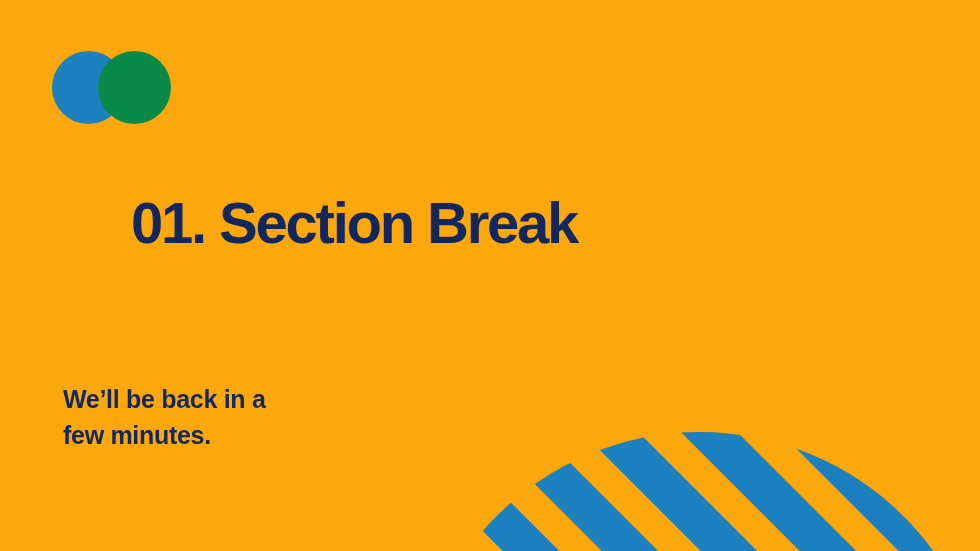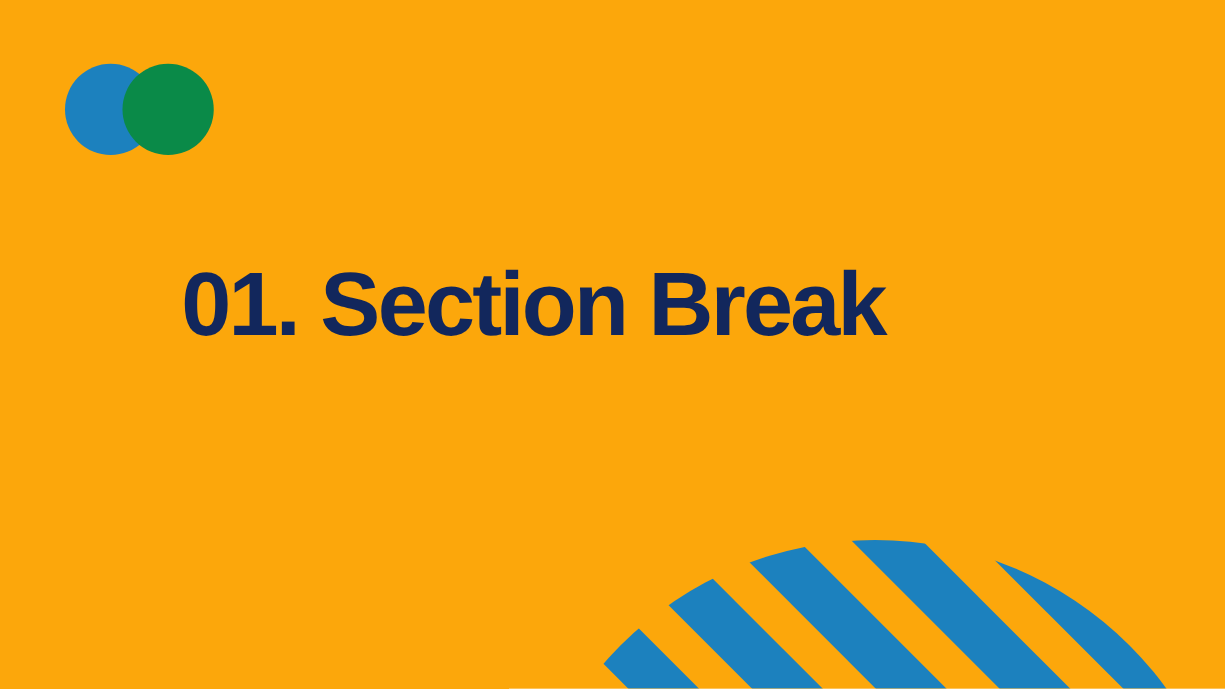--- a/index.html
+++ b/index.html
@@ -59,24 +59,24 @@
     width: 980px;
     height: 551px;
     pointer-events: none;
   }
 
   
   .title {
     position: absolute;
     left: 131px;
     top: 194px;
-    margin: 14px;
+    margin: 0;
     color: #12275C;
     font-family: "Liberation Sans", sans-serif;
-    font-size: 72px;
+    font-size: 58px;
     font-weight: bold;
     letter-spacing: -2.2px;
     line-height: 1.0;
     white-space: nowrap;
   }
 
   .subtitle {
     position: absolute;
     left: 63px;
     top: 382px;
@@ -96,20 +96,22 @@
 
 <div class="slide">
 
   <div class="logo">
     <div class="logo-circle blue"></div>
     <div class="logo-circle green"></div>
   </div>
 
   <h1 class="title">01. Section Break</h1>
 
+  <p class="subtitle">We’ll be back in a
+few minutes.</p>
 
   <svg class="stripe-arc" viewBox="0 0 980 551" width="980" height="551" aria-hidden="true">
     <defs>
       <clipPath id="arcClip">
         <circle cx="700" cy="720" r="288"></circle>
       </clipPath>
     </defs>
     <g clip-path="url(#arcClip)">
 
       <g transform="rotate(-45 700 720)">

